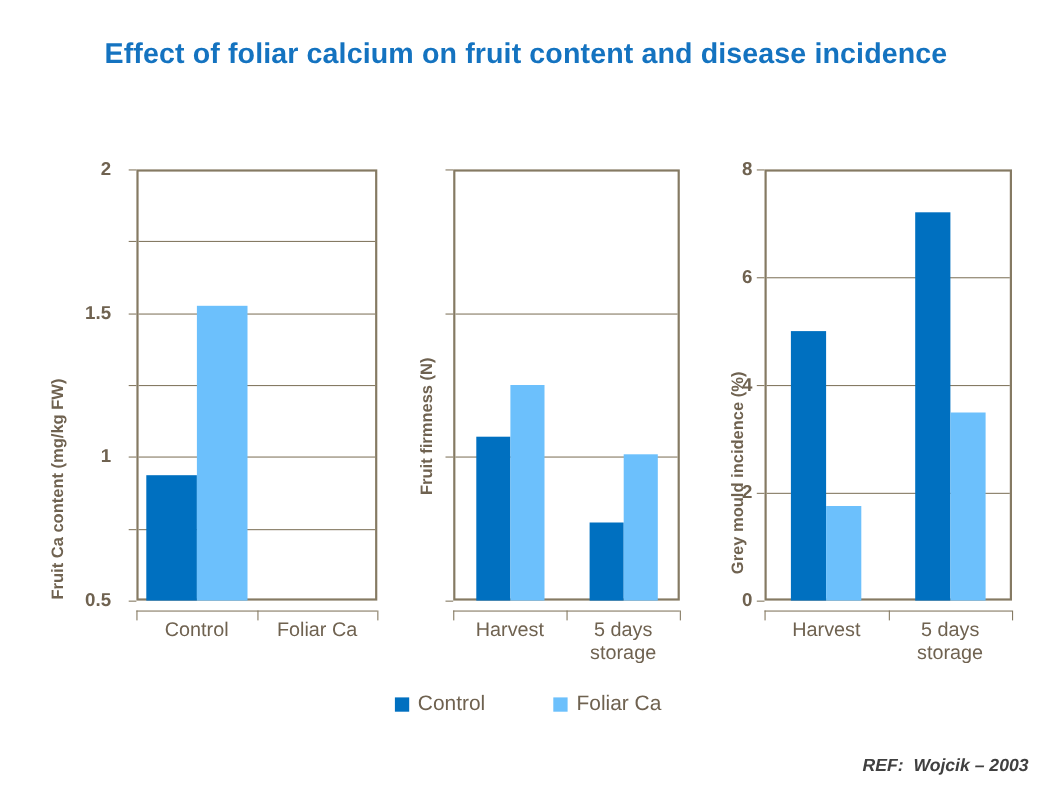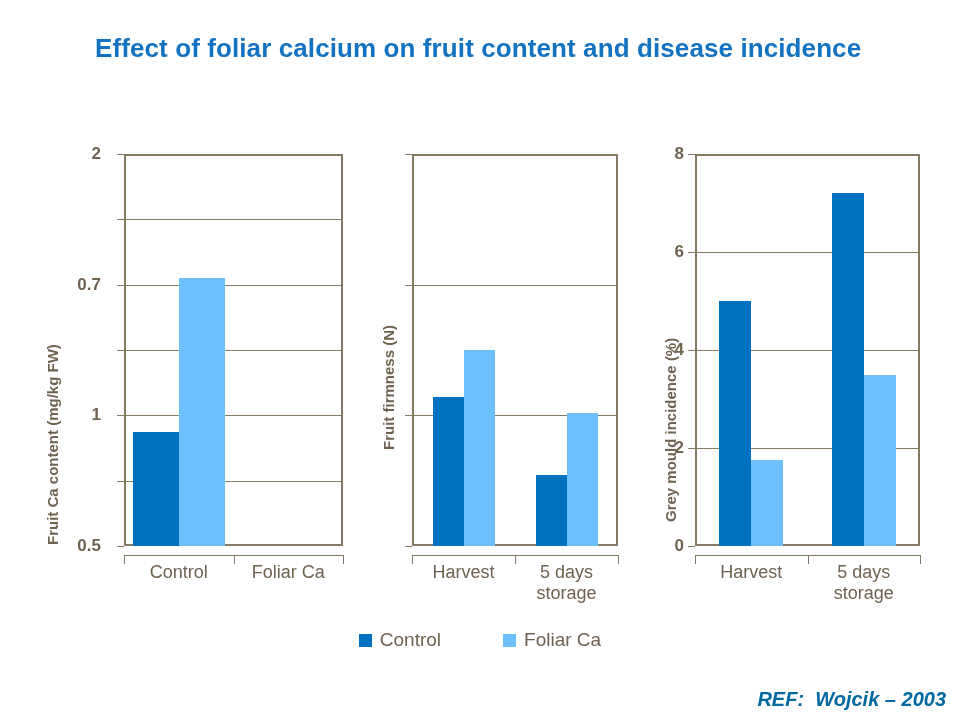--- a/index.html
+++ b/index.html
@@ -113,26 +113,26 @@
     height: 13px;
     display: inline-block;
   }
   .legend-text {
     font-size: 19px;
     color: #6F6250;
   }
   
   #reference {
     position: absolute;
-    right: 14px;
+    right: 25px;
     top: 688px;
-    font-size: 20px;
+    font-size: 16px;
     font-weight: bold;
     font-style: italic;
-    color: #0369a1;
+    color: #404040;
     white-space: pre;
   }
 </style>
 </head>
 <body>
 
 <div id="slide-title">Effect of foliar calcium on fruit content and disease incidence</div>
 
 <div class="chart" id="chart-1" style="left:0; top:0; width:360px; height:620px;">
   <div class="axis-title" style="left:44px; top:545px;">Fruit Ca content (mg/kg FW)</div>
@@ -171,21 +171,21 @@
   <div class="plot" id="plot-2" style="left:412px; top:154px; width:206px; height:392px;">
       <div class="gridline" style="top: 259.333px;"></div>
       <div class="gridline" style="top: 128.667px;"></div>
     </div>
   <div id="chart-2-ticks">
       <div class="ytick-mark" style="left: 405px; top: 546px;"></div>
       <div class="ytick-label" style="right: 559px; top: 546px; margin-left: 32px;">0.5</div>
       <div class="ytick-mark" style="left: 405px; top: 415.333px;"></div>
       <div class="ytick-label" style="right: 559px; top: 415.333px;">1</div>
       <div class="ytick-mark" style="left: 405px; top: 284.667px;"></div>
-      <div class="ytick-label" style="right: 559px; top: 284.667px;">0.7</div>
+      <div class="ytick-label" style="right: 559px; top: 284.667px;">1.5</div>
       <div class="ytick-mark" style="left: 405px; top: 154px;"></div>
       <div class="ytick-label" style="right: 559px; top: 154px;">2</div>
     </div>
   <div id="chart-2-bars">
       <div class="bar" title="Control — Harvest: 1.07" style="left: 432.5px; top: 397.04px; width: 31px; height: 148.96px; background: rgb(0, 112, 192);"></div>
       <div class="bar" title="Foliar Ca — Harvest: 1.25" style="left: 463.5px; top: 350px; width: 31px; height: 196px; background: rgb(108, 192, 252);"></div>
       <div class="bar" title="Control — 5 days storage: 0.77" style="left: 535.5px; top: 475.44px; width: 31px; height: 70.56px; background: rgb(0, 112, 192);"></div>
       <div class="bar" title="Foliar Ca — 5 days storage: 1.01" style="left: 566.5px; top: 412.72px; width: 31px; height: 133.28px; background: rgb(108, 192, 252);"></div>
     </div>
   <div id="chart-2-xlabels">

